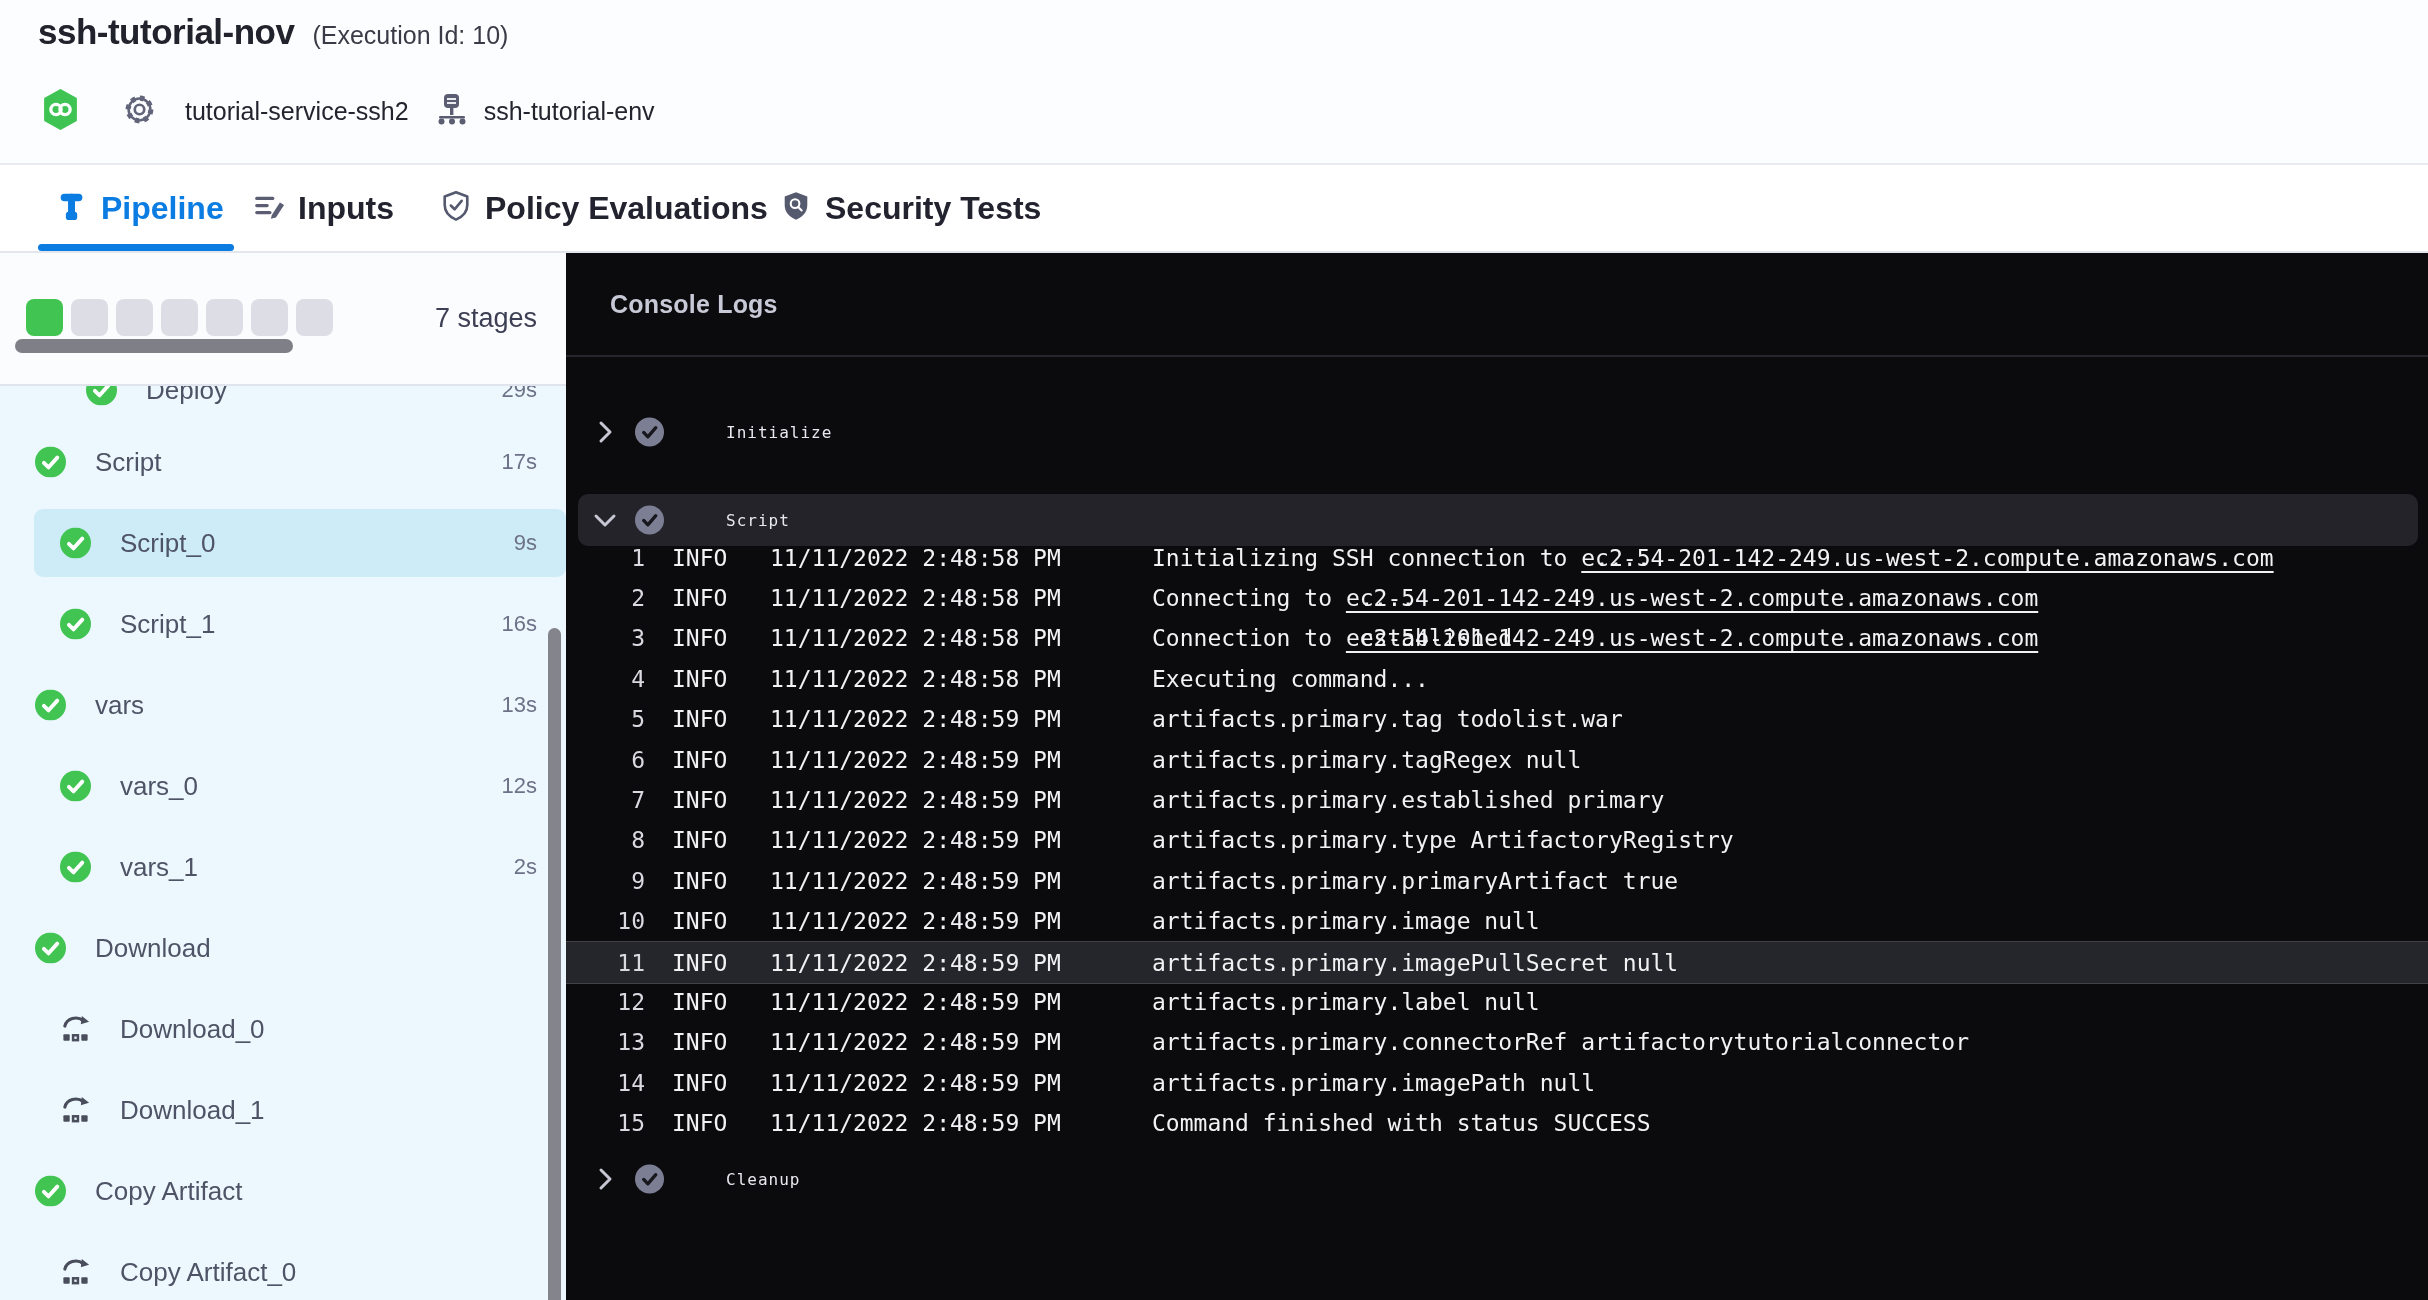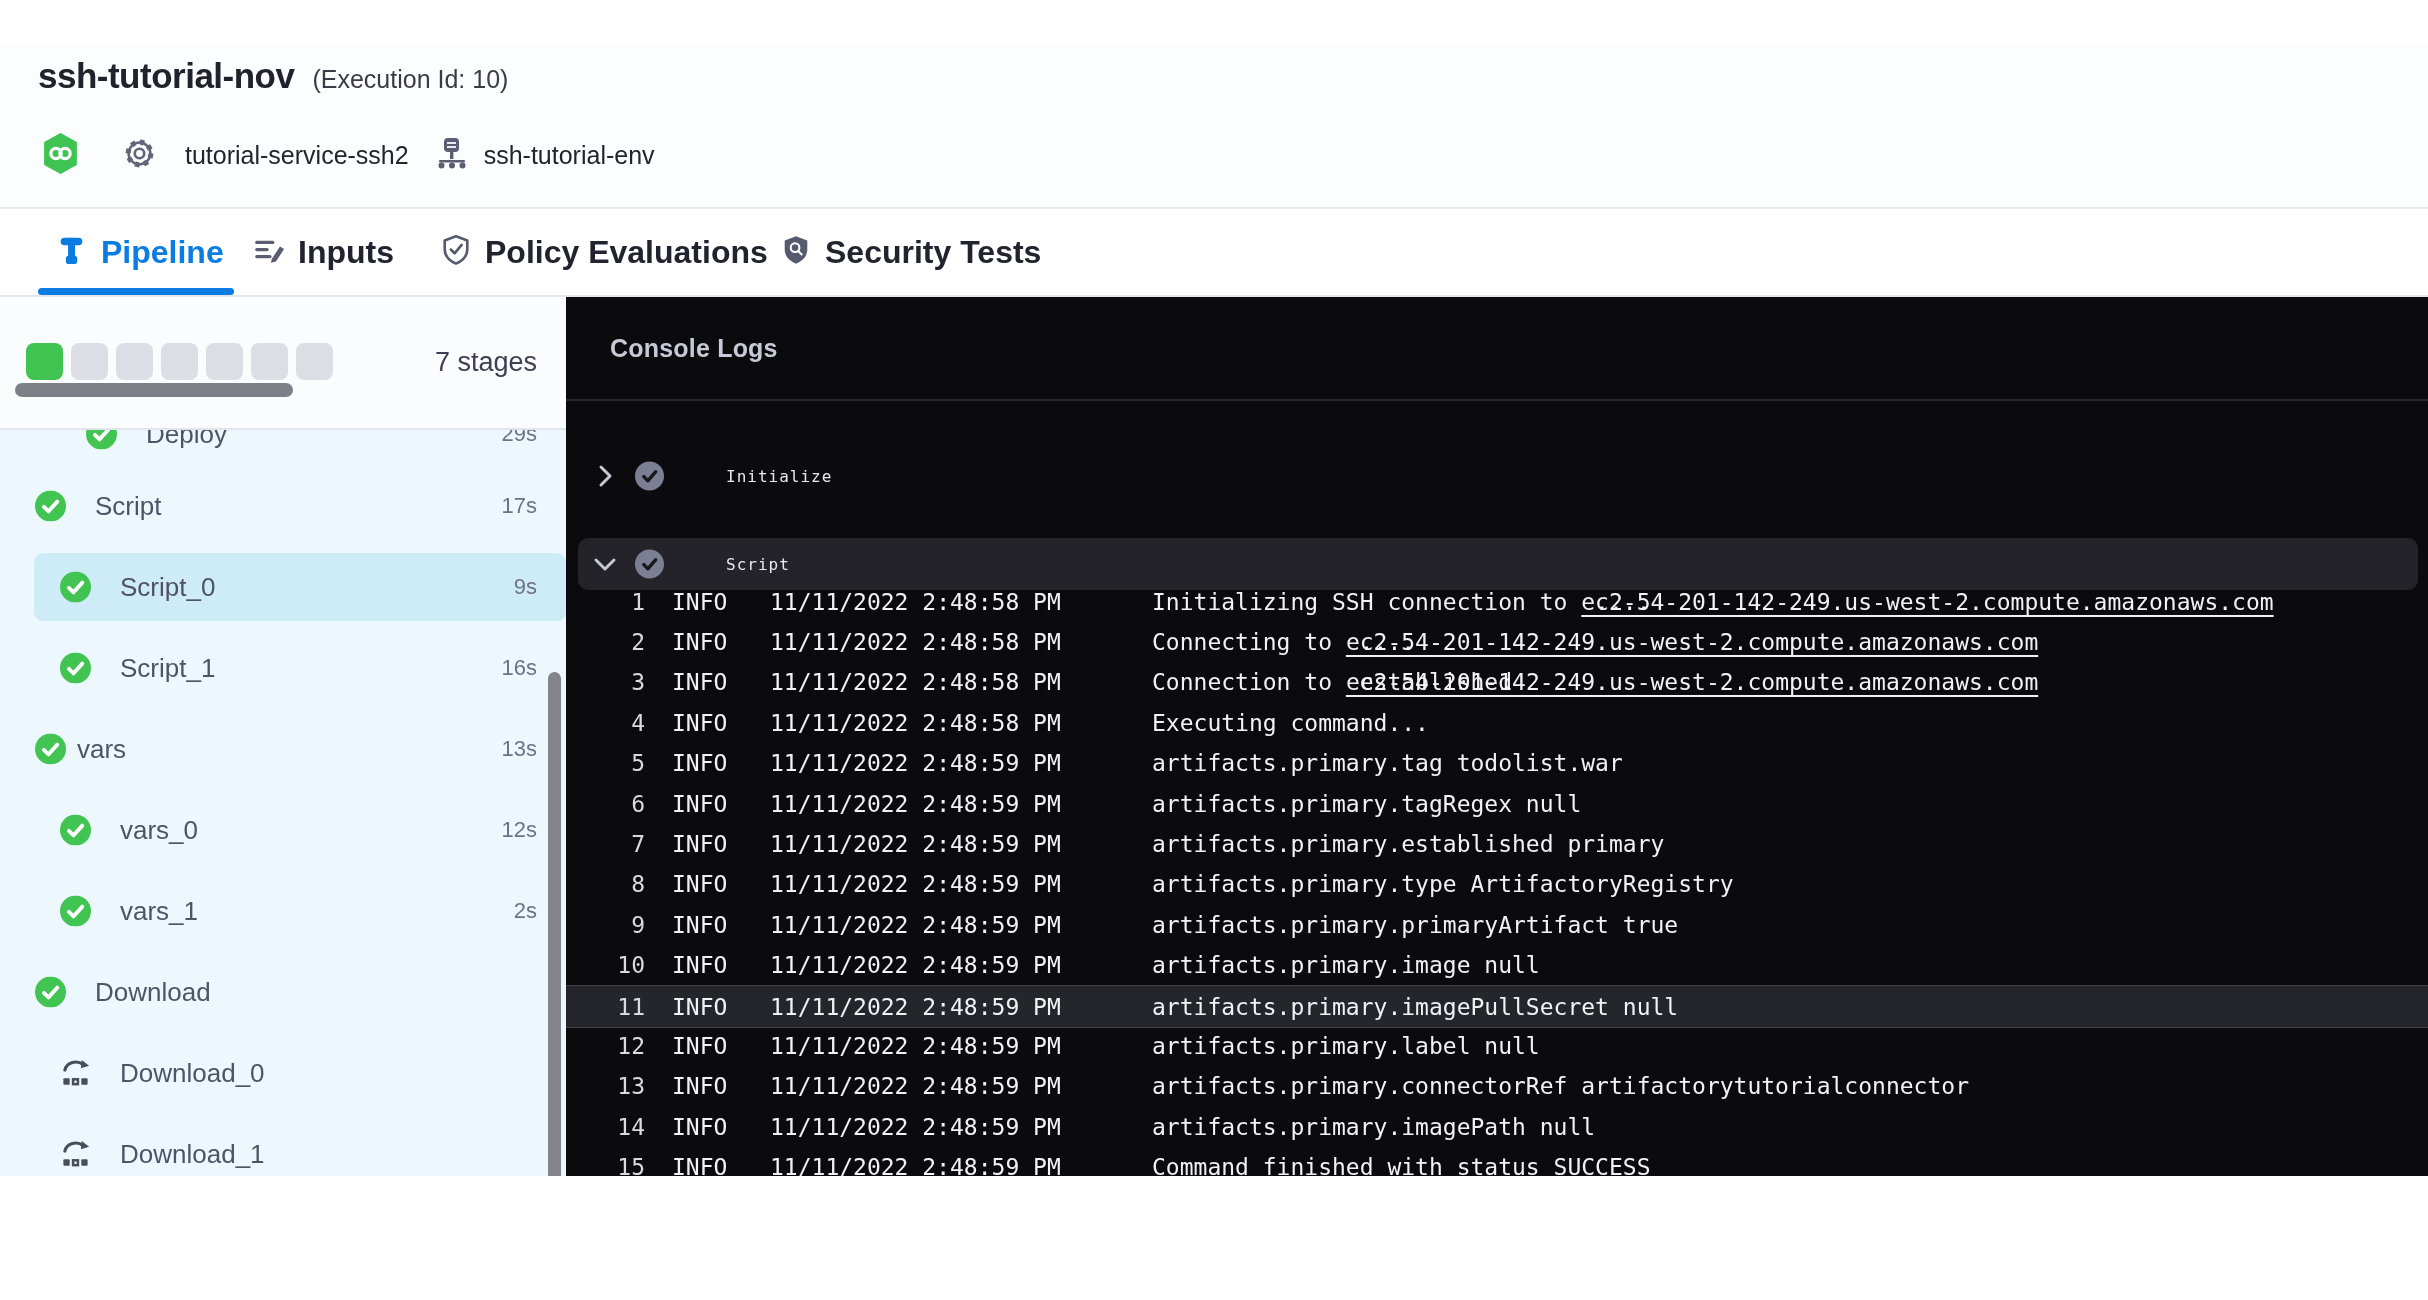--- a/index.html
+++ b/index.html
@@ -1,17 +1,17 @@
 <!DOCTYPE html>
 <html><head>
 <meta charset="utf-8">
 <style>
   html,body{margin:0;padding:0;background:#fff;}
-  #app{position:relative;width:2428px;height:1132px;overflow:hidden;
-       font-family:"Liberation Sans","DejaVu Sans",sans-serif;background:#fcfdff;margin-top:44px;}
+  #app{position:relative;width:2428px;height:1300px;overflow:hidden;
+       font-family:"Liberation Sans","DejaVu Sans",sans-serif;background:#fcfdff;}
 
   
   #exec-header{position:absolute;left:0;top:0;width:100%;height:165px;background:#fcfdff;
                border-bottom:2px solid #e8eaf1;box-sizing:border-box;}
   #title-row{position:absolute;left:38px;top:12px;display:flex;align-items:baseline;gap:18px;}
   #page-title{font-size:35px;font-weight:700;color:#20222c;letter-spacing:-0.5px;}
   #exec-id{font-size:25px;font-weight:400;color:#393b47;}
   #meta-row{position:absolute;left:42px;top:88px;height:46px;display:flex;align-items:center;}
   .meta-text{font-size:25px;color:#23242e;}
   #service-badge{width:37px;height:41px;}
@@ -190,21 +190,21 @@
               <path d="M9.2 16.8 L14 21.5 L23 11.5" fill="none" stroke="#ffffff" stroke-width="4" stroke-linecap="round" stroke-linejoin="round"></path>
             </svg></span>
           <span class="st-label" style="left: 120px;">Script_1</span>
           <span class="st-time">16s</span>
         </div>
         <div class="stage-row" style="top: 418px;">
           <span class="st-icon" style="left: 35px;"><svg viewBox="0 0 32 32" width="100%" height="100%">
               <circle cx="16" cy="16" r="16" fill="#41c452"></circle>
               <path d="M9.2 16.8 L14 21.5 L23 11.5" fill="none" stroke="#ffffff" stroke-width="4" stroke-linecap="round" stroke-linejoin="round"></path>
             </svg></span>
-          <span class="st-label" style="left: 77px;">vars</span>
+          <span class="st-label" style="left: 95px;">vars</span>
           <span class="st-time">13s</span>
         </div>
         <div class="stage-row" style="top: 499px;">
           <span class="st-icon" style="left: 60px;"><svg viewBox="0 0 32 32" width="100%" height="100%">
               <circle cx="16" cy="16" r="16" fill="#41c452"></circle>
               <path d="M9.2 16.8 L14 21.5 L23 11.5" fill="none" stroke="#ffffff" stroke-width="4" stroke-linecap="round" stroke-linejoin="round"></path>
             </svg></span>
           <span class="st-label" style="left: 120px;">vars_0</span>
           <span class="st-time">12s</span>
         </div>

